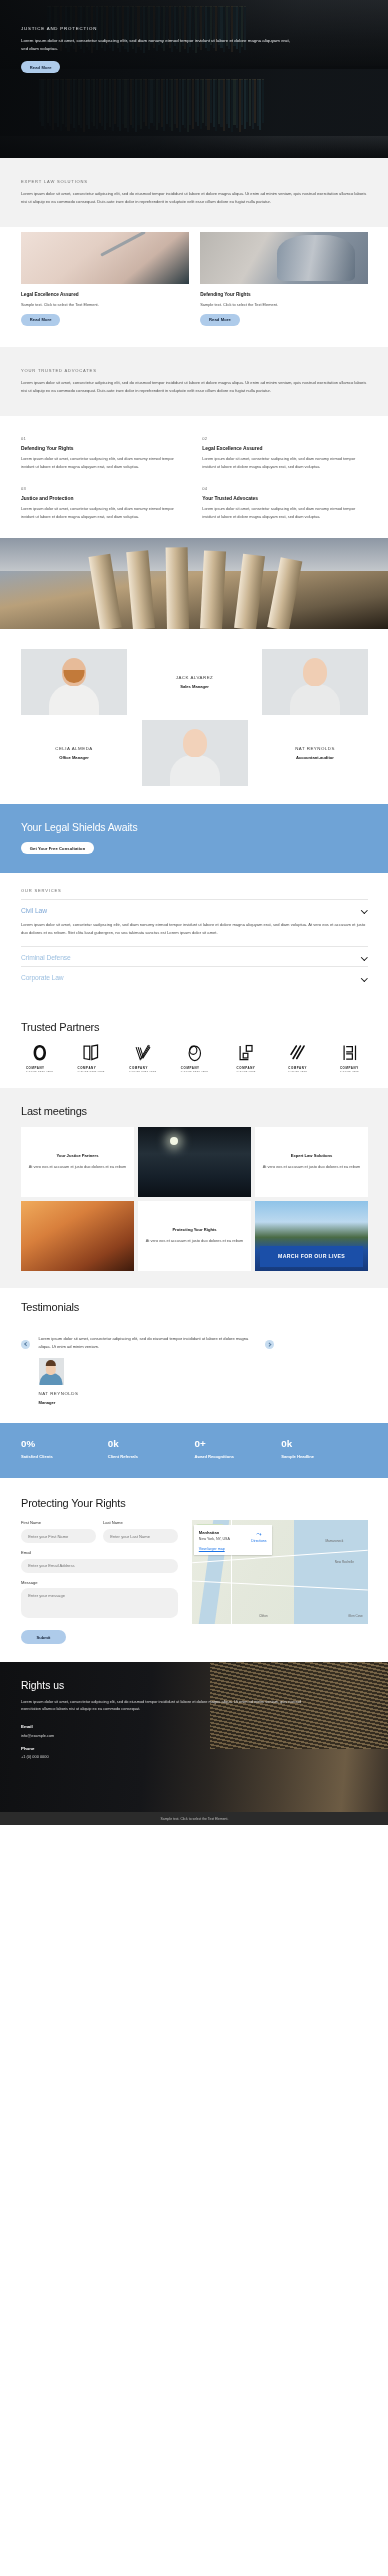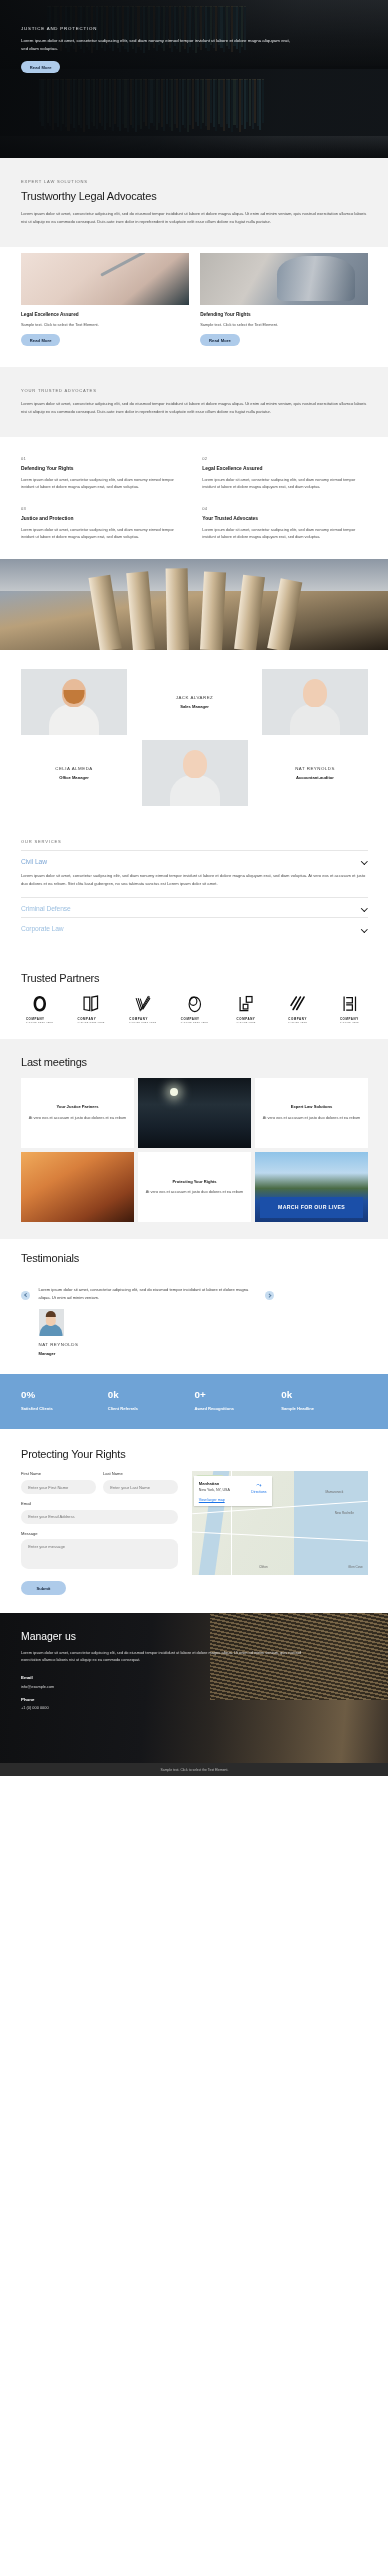--- a/index.html
+++ b/index.html
@@ -413,21 +413,20 @@
     </div>
     <div class="hero-inner">
       <div class="hero-kicker">JUSTICE AND PROTECTION</div>
       <p class="hero-sub">Lorem ipsum dolor sit amet, consetetur sadipscing elitr, sed diam nonumy eirmod tempor invidunt ut labore et dolore magna aliquyam erat, sed diam voluptua.</p>
       <button class="btn-pill">Read More</button>
     </div>
   </section>
 
   <section class="sec grey">
     <div class="kicker">EXPERT LAW SOLUTIONS</div>
-    <h2 class="h2">Trustworthy Legal Advocates</h2>
     <p class="body-text">Lorem ipsum dolor sit amet, consectetur adipiscing elit, sed do eiusmod tempor incididunt ut labore et dolore magna aliqua. Ut enim ad minim veniam, quis nostrud exercitation ullamco laboris nisi ut aliquip ex ea commodo consequat. Duis aute irure dolor in reprehenderit in voluptate velit esse cillum dolore eu fugiat nulla pariatur.</p>
   </section>
 
   <section class="sec white" style="padding-top:5.2px;">
     <div class="cards2">
       <div class="card">
         <div class="card-img img-desk">
           <div class="pen-art"></div>
         </div>
         <div class="card-title">Legal Excellence Assured</div>
@@ -515,20 +514,24 @@
         <div class="face p-head" style="background:#f2d2ba;"></div>
         <div class="face" style="width:27px;height:25px;top:7.3px;border-radius:13.5px 13.5px 5.2px 5.2px;background:#8a5c3c;z-index:-1;"></div>
       </div>
       <div class="team-cell-text">
         <div class="member-name">NAT REYNOLDS</div>
         <div class="member-role">Accountant-auditor</div>
       </div>
     </div>
   </section>
 
+  <section class="cta">
+    <h2>Your Legal Shields Awaits</h2>
+    <button class="btn-pill btn-white">Get Your Free Consultation</button>
+  </section>
 
   <section class="sec white" style="padding-top:14.5px;padding-bottom:16.6px;">
     <div class="kicker">OUR SERVICES</div>
 
     <div class="acc-item">
       <div class="acc-head">
         <div class="acc-title open">Civil Law</div>
         <div class="chev"></div>
       </div>
       <div class="acc-body">Lorem ipsum dolor sit amet, consetetur sadipscing elitr, sed diam nonumy eirmod tempor invidunt ut labore et dolore magna aliquyam erat, sed diam voluptua. At vero eos et accusam et justo duo dolores et ea rebum. Stet clita kasd gubergren, no sea takimata sanctus est Lorem ipsum dolor sit amet.</div>
@@ -750,21 +753,21 @@
           </div>
         </div>
       </div>
     </div>
   </section>
 
   <footer class="footer">
     <div class="footer-bg"></div>
     <div class="footer-grill"></div>
     <div class="footer-inner">
-      <h2>Manager us</h2>
+      <h2>Rights us</h2>
       <p class="desc">Lorem ipsum dolor sit amet, consectetur adipiscing elit, sed do eiusmod tempor incididunt ut labore et dolore magna aliqua. Ut enim ad minim veniam, quis nostrud exercitation ullamco laboris nisi ut aliquip ex ea commodo consequat.</p>
       <div class="f-block">
         <div class="f-head">Email</div>
         <div class="f-val">info@example.com</div>
       </div>
       <div class="f-block">
         <div class="f-head">Phone</div>
         <div class="f-val">+1 (0) 000 0000</div>
       </div>
     </div>

